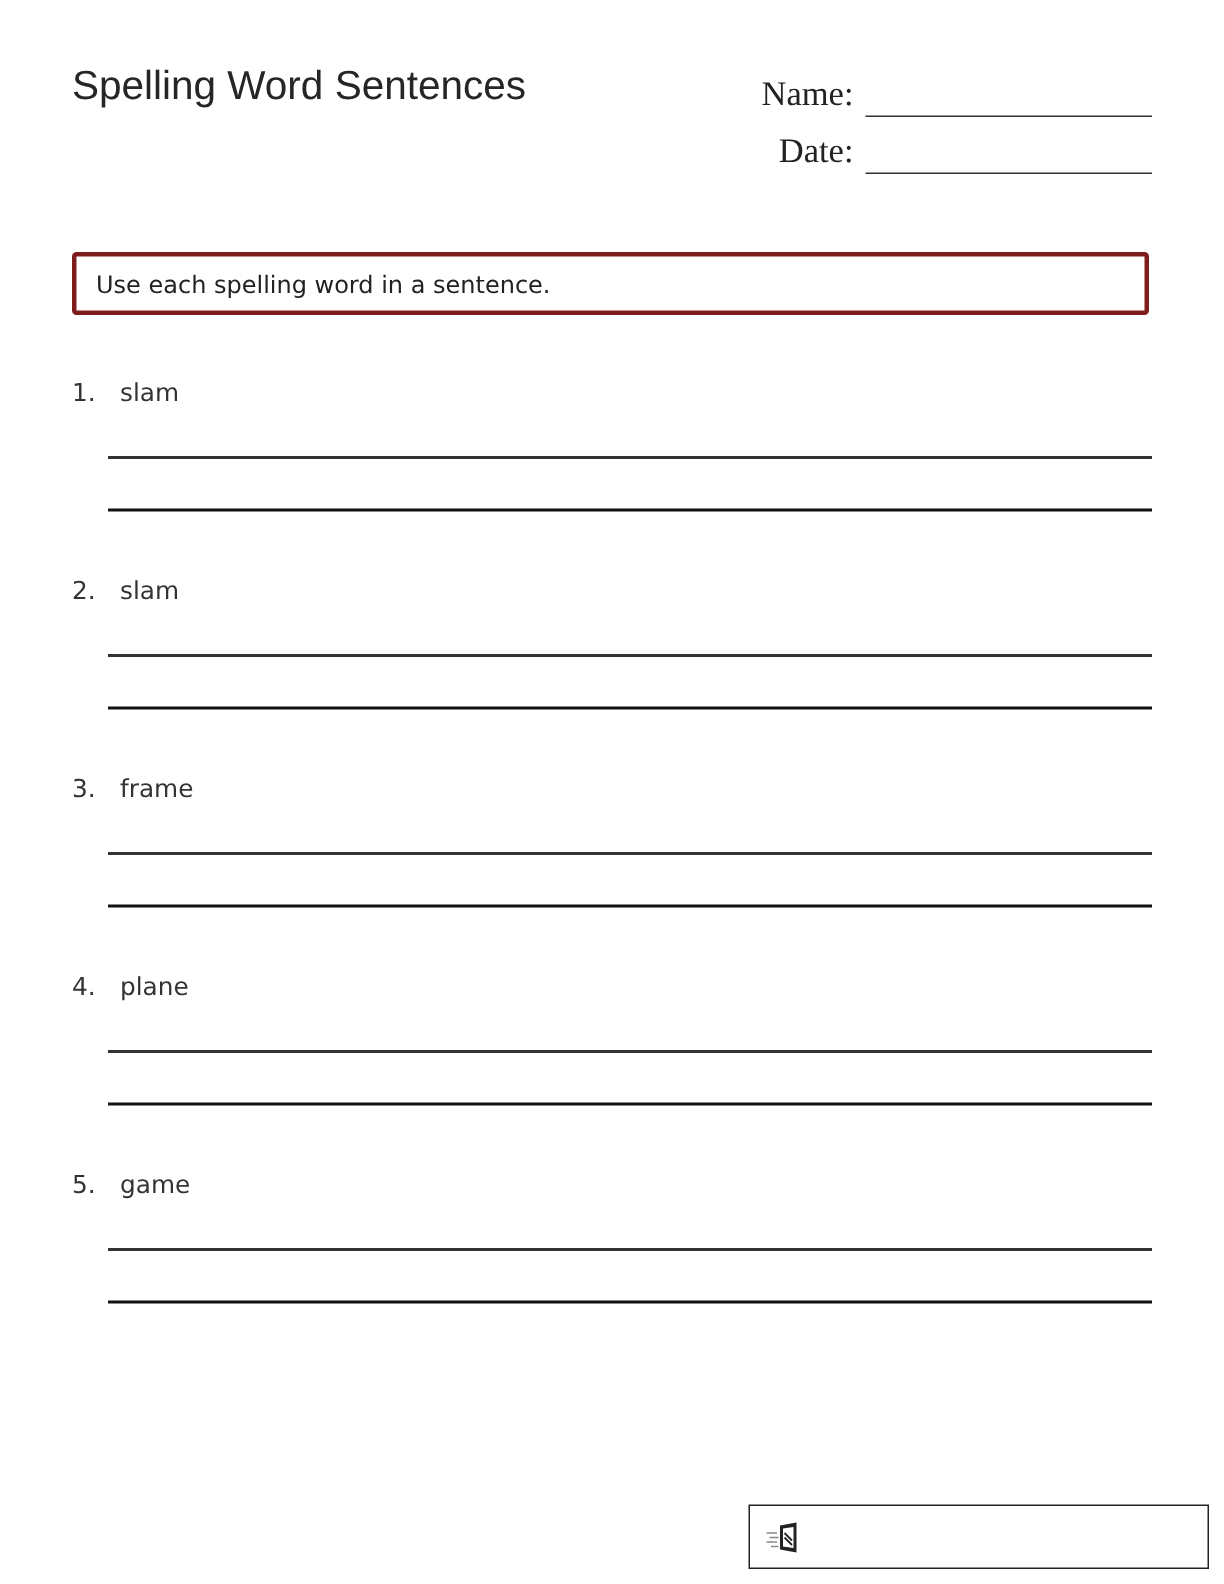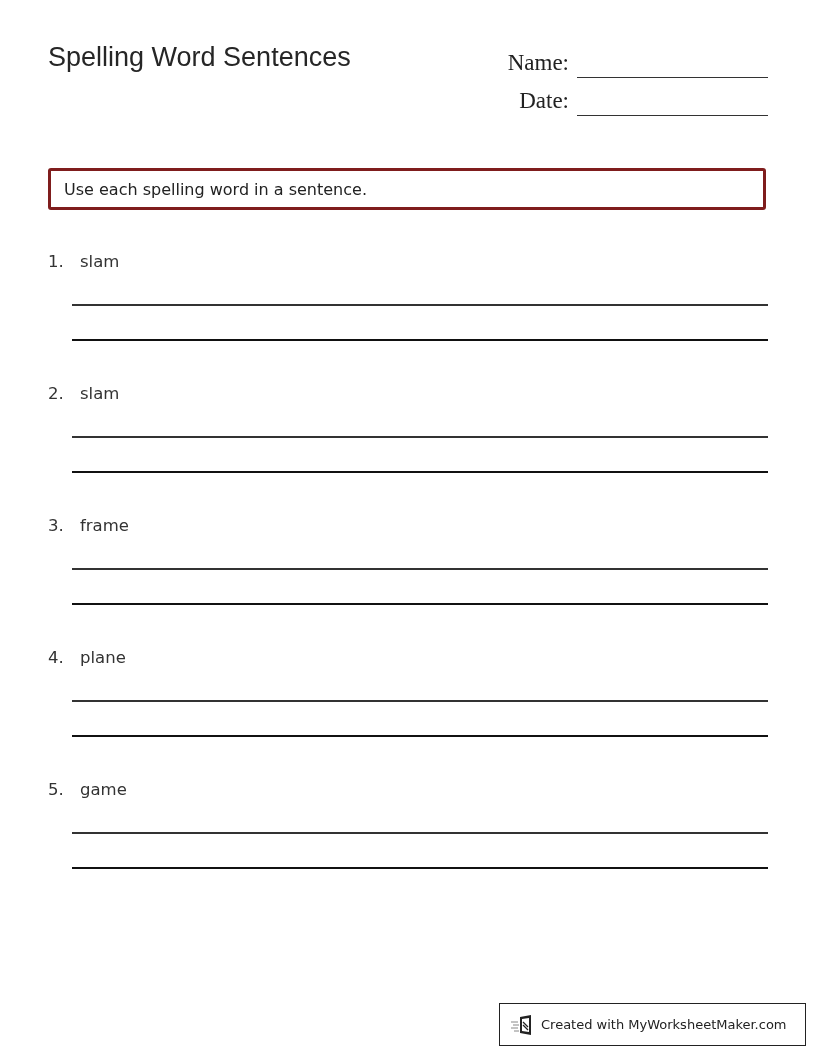--- a/index.html
+++ b/index.html
@@ -102,14 +102,13 @@
       <line x1="1" y1="8" x2="8" y2="8" stroke="#888" stroke-width="1"></line>
       <line x1="3" y1="11" x2="9" y2="11" stroke="#888" stroke-width="1"></line>
       <line x1="1" y1="14" x2="8" y2="14" stroke="#888" stroke-width="1"></line>
       <line x1="4" y1="17" x2="9" y2="17" stroke="#888" stroke-width="1"></line>
       <path d="M10 3 L21 1 L21 21 L10 19 Z" fill="#222"></path>
       <path d="M12 5 L19 4 L19 18 L12 17 Z" fill="#fff"></path>
       <line x1="13" y1="8" x2="18" y2="13" stroke="#222" stroke-width="1.2"></line>
       <line x1="13" y1="11" x2="18" y2="16" stroke="#222" stroke-width="1.2"></line>
     </svg>
   </span>
-  <span>Created with MyWorksheetMaker.com</span>
 </div>
 
 </body></html>

